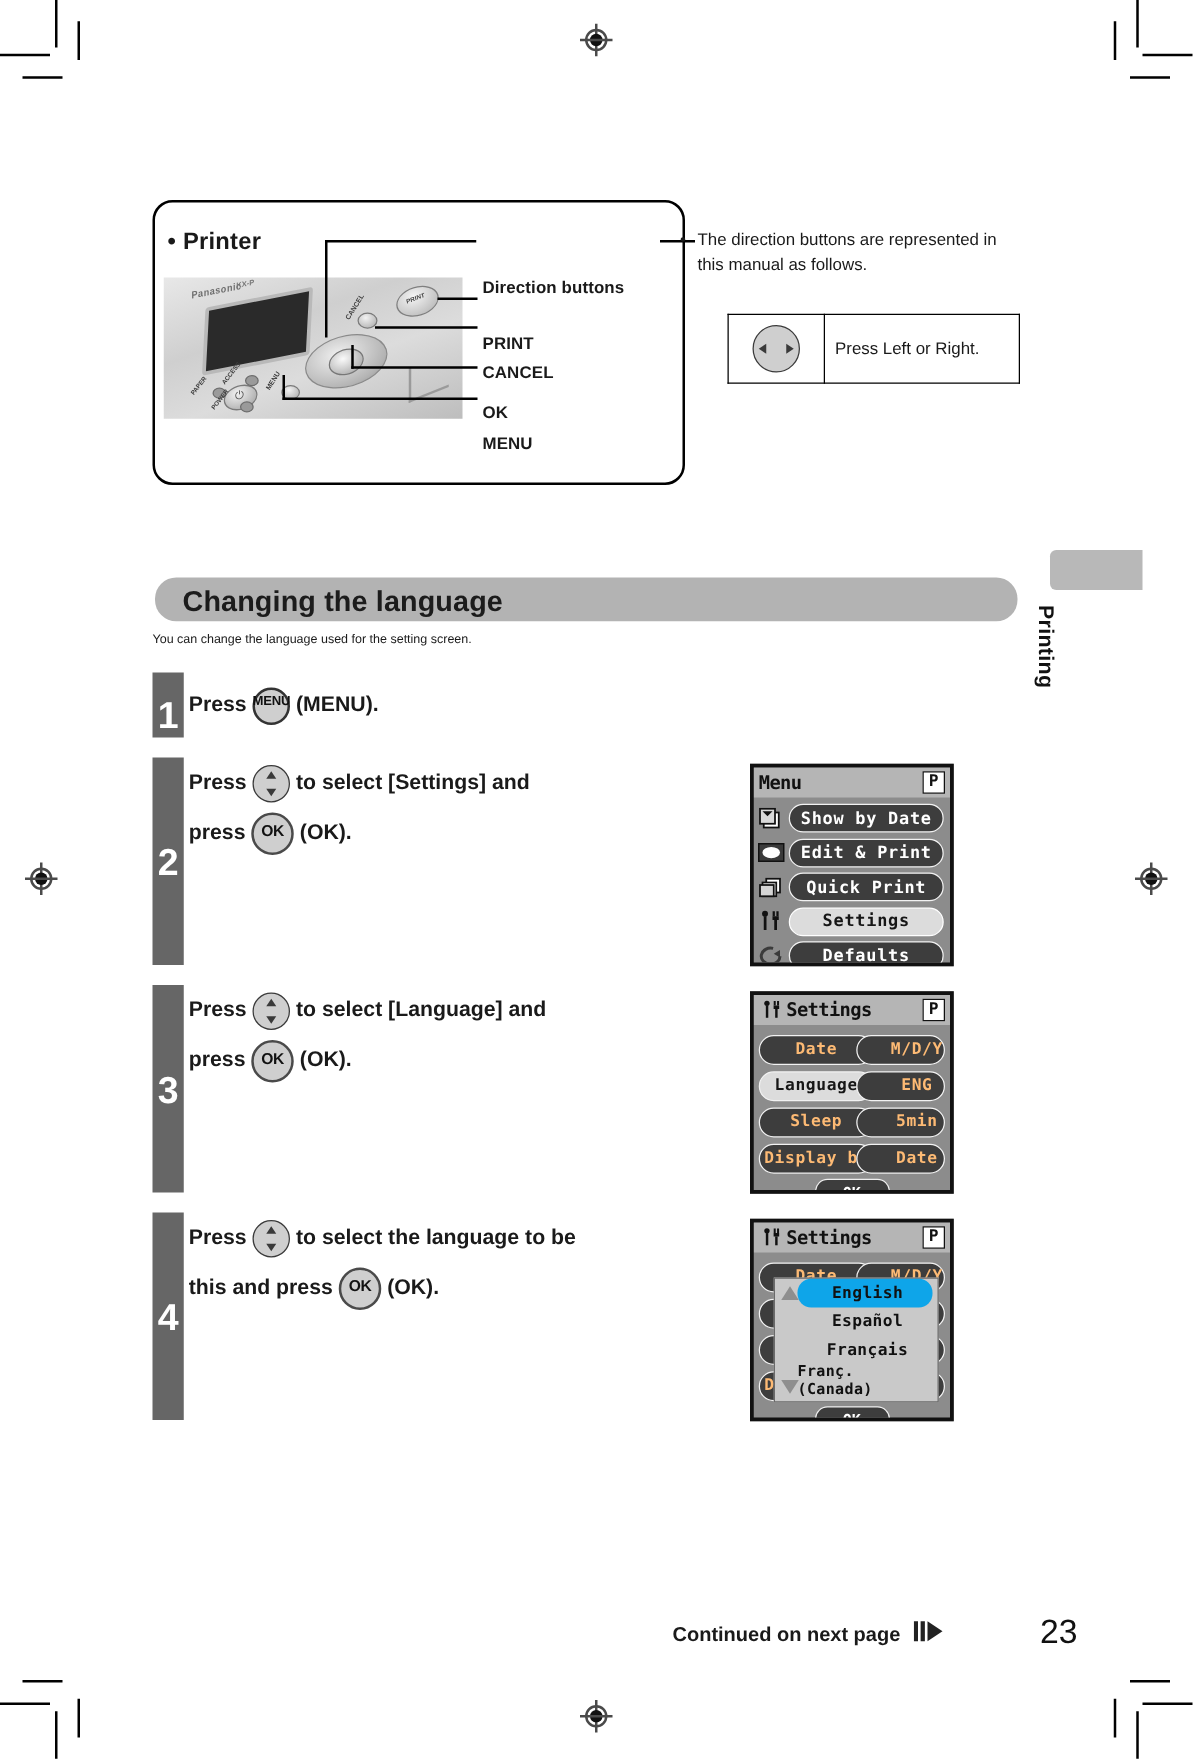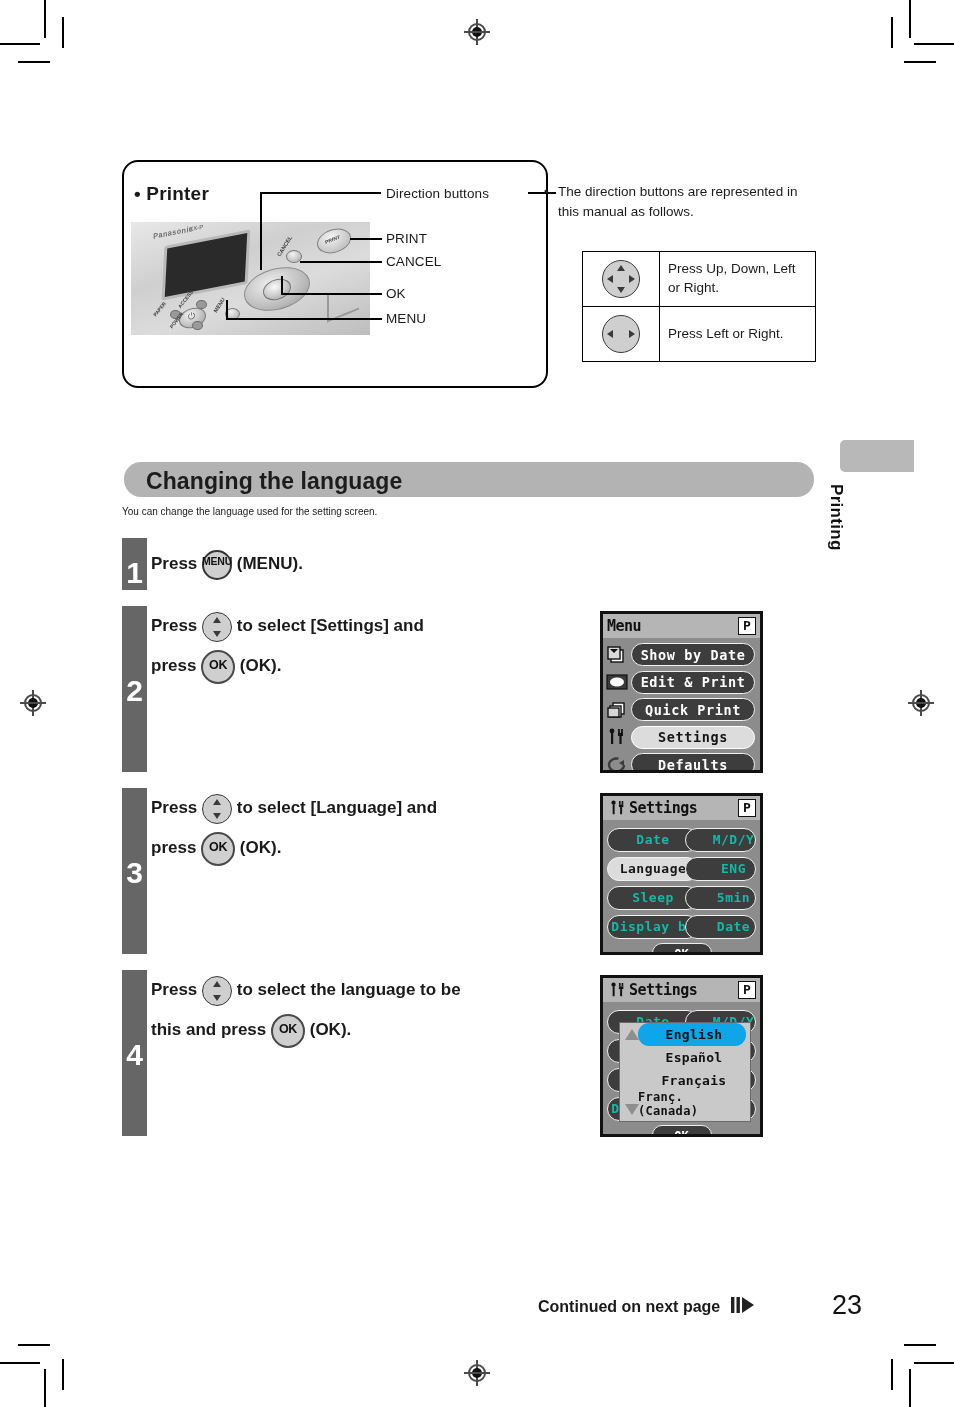--- a/index.html
+++ b/index.html
@@ -68,21 +68,21 @@
     transform:skewY(-11deg) scaleX(.9);letter-spacing:.5px;}
   .pp-model{position:absolute;left:58px;top:3px;font-size:6px;font-weight:bold;color:#777;
     transform:skewY(-11deg);}
   .pp-lamp{position:absolute;width:9px;height:7px;border-radius:50%;background:#9a9a9a;border:1px solid #6d6d6d;}
   .pp-lt{position:absolute;font-size:5px;font-weight:bold;color:#3e3e3e;transform:rotate(-52deg);}
   .pp-tray{position:absolute;left:196px;top:66px;width:30px;height:26px;
     border-left:2px solid #9a9a9a;border-bottom:2px solid #9a9a9a;transform:skewY(-22deg);}
 
   
   .ln{position:absolute;background:#000;}
-  .lbl{position:absolute;font-size:13.5px;font-weight:normal;letter-spacing:.1px;}
+  .lbl{position:absolute;font-size:13.5px;font-weight:bold;letter-spacing:.1px;margin-top:36px;}
 
   
   .note{position:absolute;left:544px;top:182px;width:270px;font-size:13.5px;line-height:1.45;}
   .note .bullet{position:absolute;left:0;top:0;}
   .note .ntxt{display:block;padding-left:14px;}
   .dtable{position:absolute;left:582px;top:251px;width:234px;border-collapse:collapse;}
   .dtable td{border:1.2px solid #000;font-size:13.5px;line-height:1.4;padding:6px 8px;vertical-align:middle;}
   .dtable td.icn{width:76px;text-align:center;padding:8px 0;}
 
   
@@ -127,21 +127,21 @@
   .lcd .tbar .pic{margin-left:auto;width:18px;height:18px;background:#fff;border:1.5px solid #111;
        box-sizing:border-box;font-size:13px;font-weight:bold;line-height:15px;text-align:center;color:#111;}
   .lcd .rows{padding:2px 0 0 0;}
   .mrow{display:flex;align-items:center;height:26px;margin:1.5px 0;}
   .mrow .ic{width:28px;text-align:center;flex:0 0 28px;}
   .pill{flex:1;margin-right:5px;height:23px;border-radius:12px;background:#3d3d3d;border:1.6px solid #f2f2f2;
         color:#fff;font-size:13.5px;font-weight:bold;display:flex;align-items:center;justify-content:center;
         letter-spacing:.6px;box-sizing:border-box;}
   .pill.sel{background:#dcdcdc;color:#161616;border-color:#fff;}
   .srow{display:flex;align-items:center;height:27px;margin:2px 4px;}
-  .spill{height:24px;border-radius:12px;background:#3d3d3d;border:1.6px solid #f2f2f2;color:#14b8a6;
+  .spill{height:24px;border-radius:12px;background:#3d3d3d;border:1.6px solid #f2f2f2;color:#fdba74;
         font-size:13px;font-weight:bold;display:flex;align-items:center;justify-content:center;
         box-sizing:border-box;letter-spacing:.5px;}
   .spill.name{flex:0 0 92px;border-top-right-radius:12px;border-bottom-right-radius:12px;}
   .spill.val{flex:1;margin-left:-14px;padding-left:26px;}
   .spill.sel{background:#dcdcdc;color:#161616;}
   .okpill{width:58px;height:19px;margin:3px auto 0;border-radius:10px;background:#3d3d3d;border:1.5px solid #eee;
         color:#fff;font-size:12px;font-weight:bold;display:flex;align-items:center;justify-content:center;}
   .langpop{position:absolute;left:16px;top:44px;width:130px;height:98px;background:#c9c9c9;border:1px solid #6a6a6a;}
   .langpop .li{height:23px;display:flex;align-items:center;font-size:13px;font-weight:bold;color:#111;
         letter-spacing:.3px;padding-left:22px;box-sizing:border-box;}
@@ -248,26 +248,20 @@
 
   <div class="ln" style="left:528px;top:192px;width:28px;height:2px;"></div>
 
   <div class="note">
     <span class="bullet">•</span>
     <span class="ntxt">The direction buttons are represented in this manual as follows.</span>
   </div>
 
   <table class="dtable">
     <tbody>
-        <tr>
-      <td class="icn">
-        <span class="dpad t36"><i class="ar up"></i><i class="ar dn"></i><i class="ar lf"></i><i class="ar rt"></i></span>
-      </td>
-      <td>Press Up, Down, Left or Right.</td>
-    </tr>
     <tr>
       <td class="icn">
         <span class="dpad t36"><i class="ar lf"></i><i class="ar rt"></i></span>
       </td>
       <td>Press Left or Right.</td>
     </tr>
   </tbody>
     </table>
 
   <div class="sec-bar"></div>

